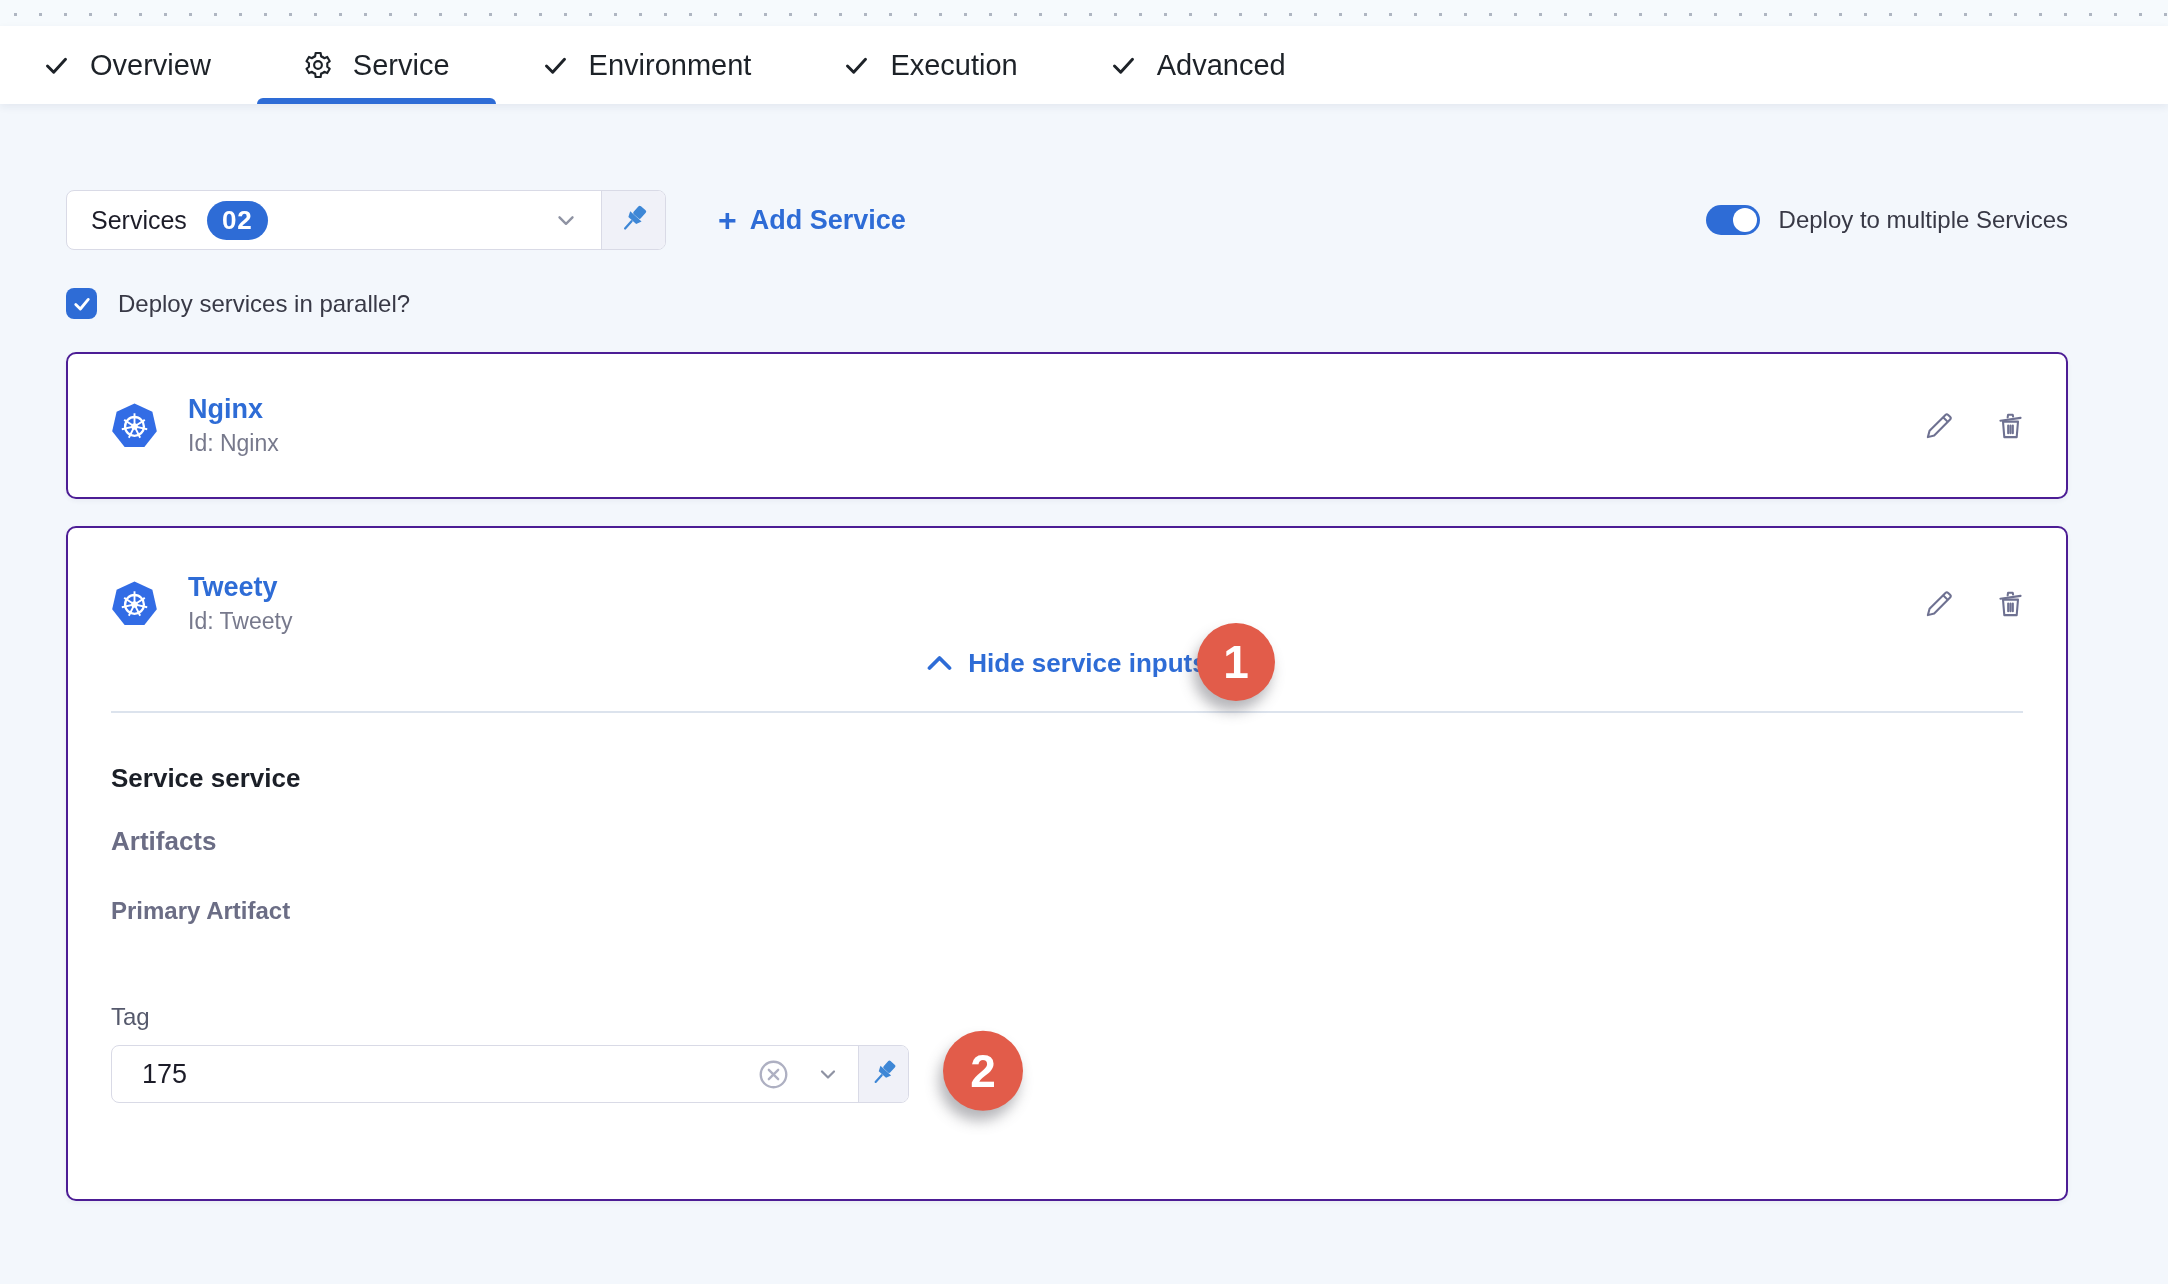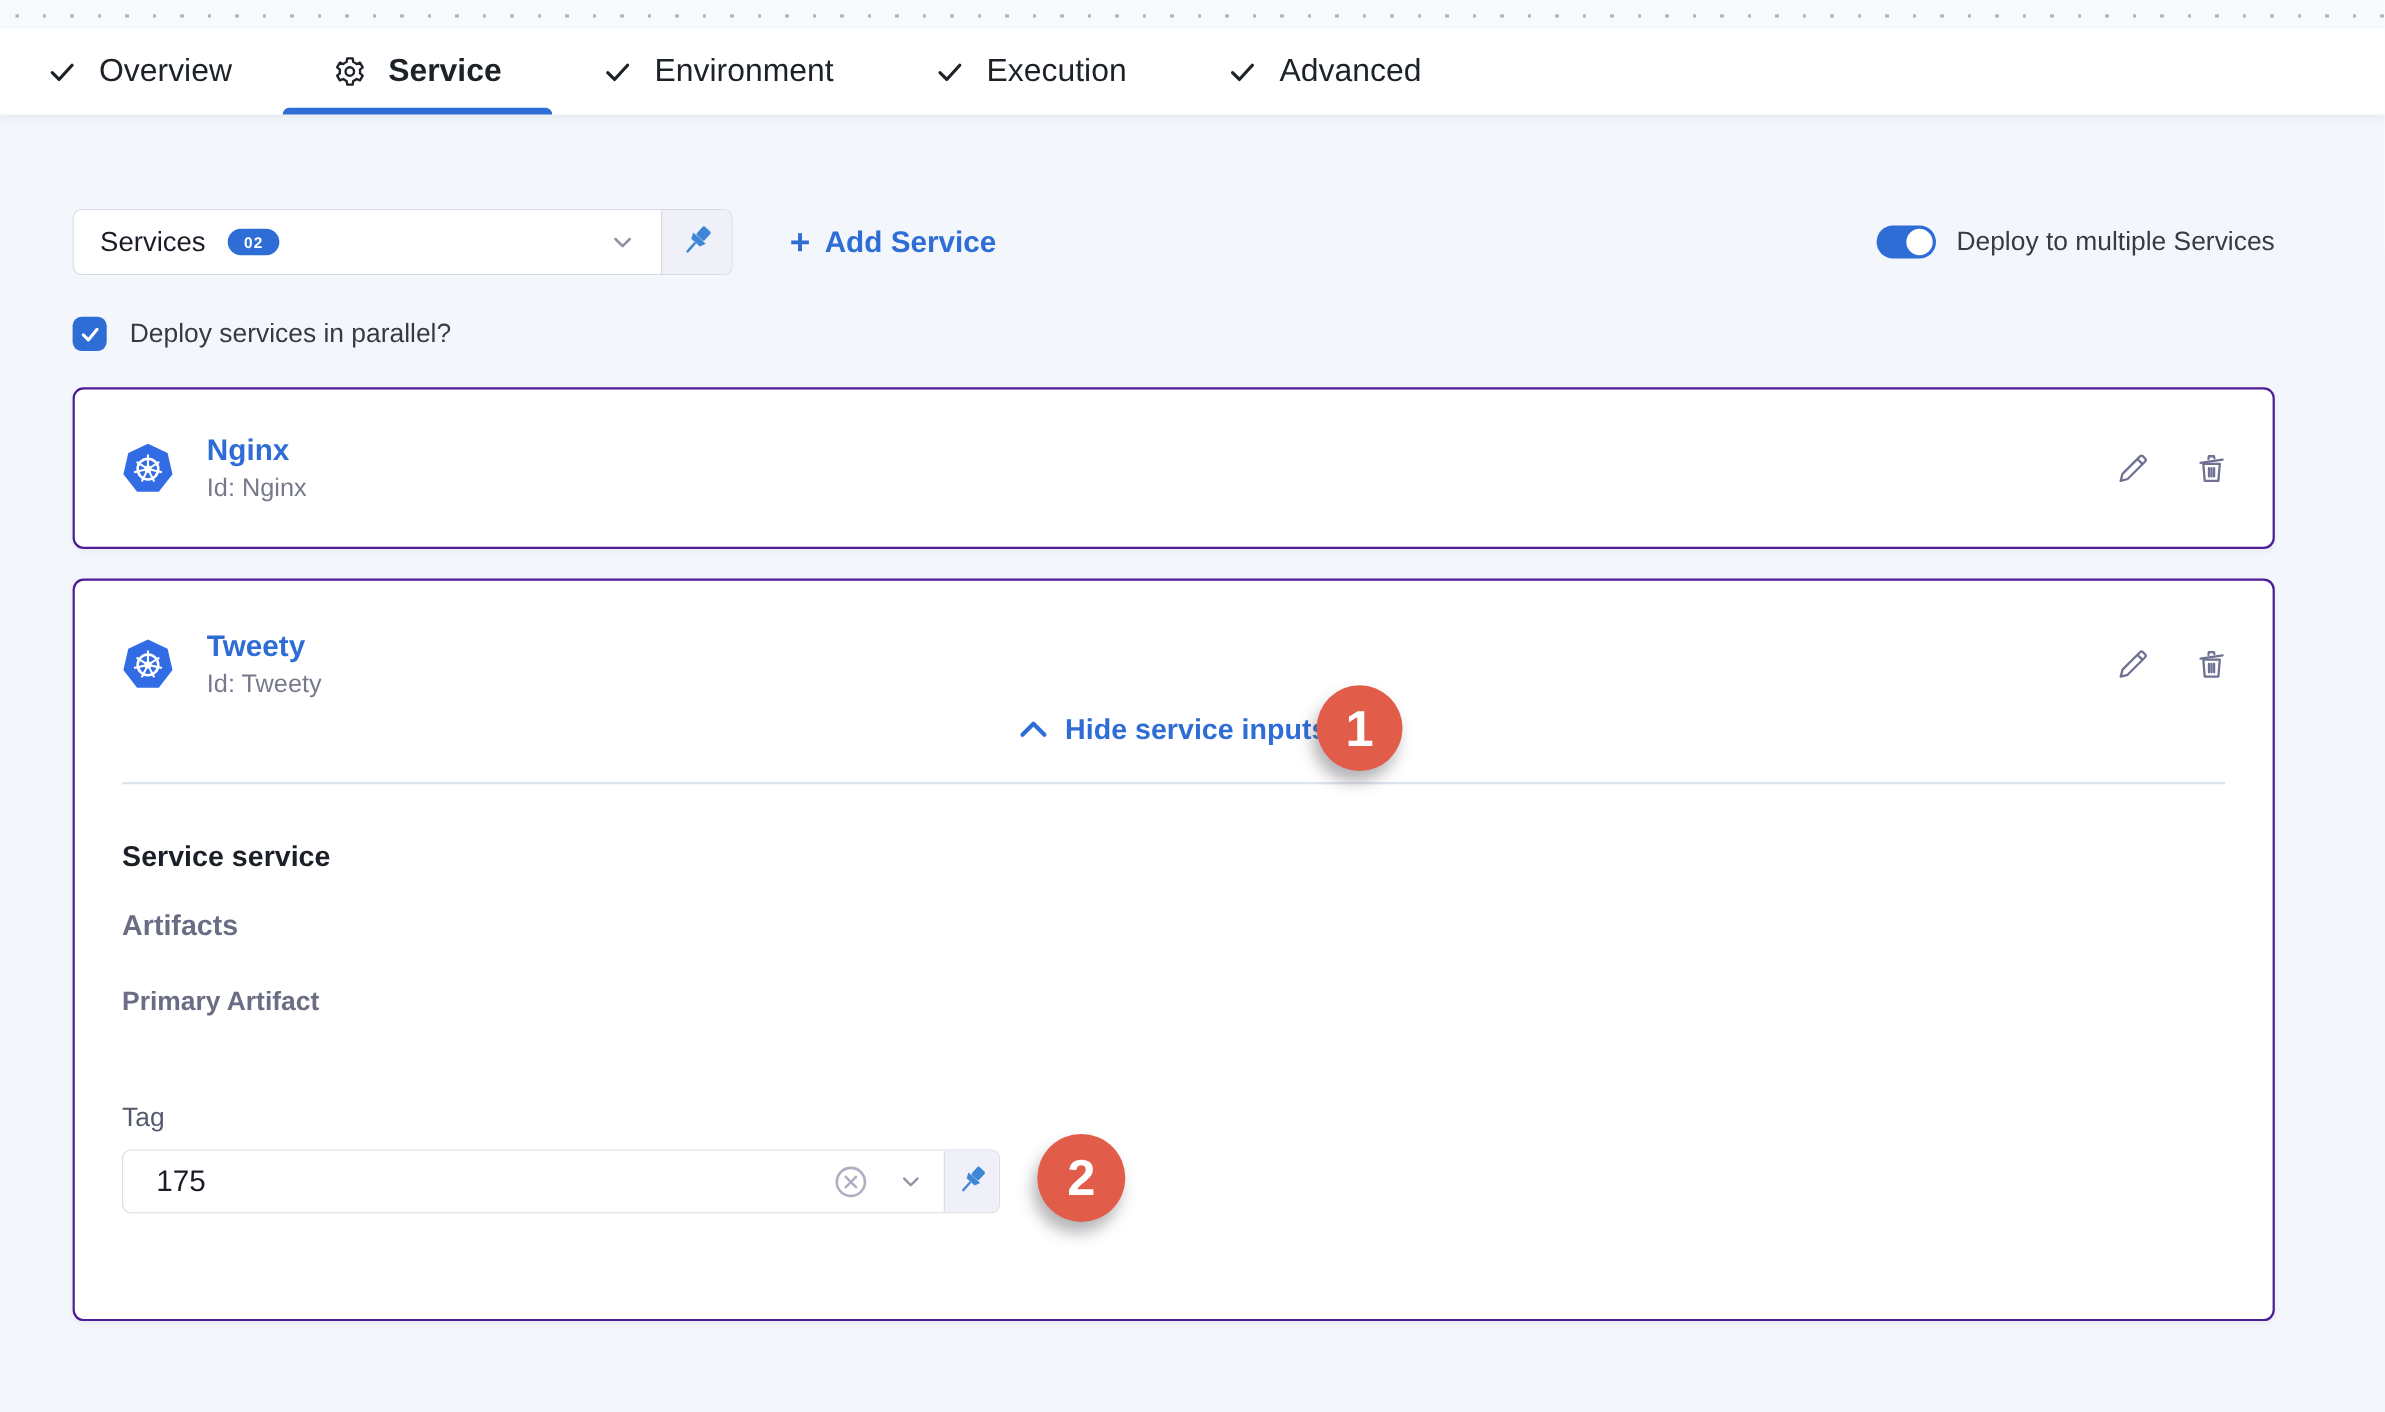--- a/index.html
+++ b/index.html
@@ -12,36 +12,36 @@
     background-size:100% 3px; background-repeat:no-repeat; background-position:14px 13px; }
 
   
   .tabbar { height:78px; background:#fff; display:flex; align-items:stretch;
     padding-left:43px; position:relative; z-index:2;
     box-shadow:0 3px 8px rgba(25,40,80,.07); }
   .tab { display:flex; align-items:center; gap:20px; padding:0 46px;
     font-size:29px; color:#1D2228; position:relative; cursor:pointer; }
   .tab:first-child { padding-left:0; }
   .tab .ticon { display:flex; align-items:center; }
-  .tab.active { font-weight:700; }
+  .tab.active { font-weight:400; }
   .tab.active::after { content:""; position:absolute; left:0; right:0; bottom:0;
     height:6px; background:#2E6CD6; border-radius:6px 6px 0 0; }
 
   
   .content { height:1180px; background:#F3F7FC; padding:70px 100px 0 66px; }
 
   .section-label { display:flex; align-items:center; gap:14px; }
   .section-label span { font-size:25px; font-weight:700; color:#22262e; }
 
   .field-row { display:flex; align-items:center; margin-top:16px; height:60px; }
   .select-group { display:flex; width:600px; height:60px; background:#fff;
     border:1px solid #D9DAE6; border-radius:8px; overflow:hidden; cursor:pointer; }
   .select-main { flex:1; display:flex; align-items:center; padding:0 22px 0 24px; }
   .select-main .val { font-size:25px; color:#1c1c28; }
-  .count-badge { margin-left:20px; background:#2E6CD6; color:#fff; font-size:14px;
+  .count-badge { margin-left:20px; background:#2E6CD6; color:#fff; font-size:26px;
     font-weight:700; padding:4px 15px; border-radius:999px; letter-spacing:1px; }
   .spacer { margin-left:auto; }
   .pin-btn { width:64px; background:#F0F1F8; border-left:1px solid #D9DAE6;
     display:flex; align-items:center; justify-content:center; cursor:pointer; }
 
   .add-service { display:flex; align-items:center; gap:13px; margin-left:52px;
     color:#2E6CD6; font-weight:700; font-size:27px; cursor:pointer; }
   .add-service .plus { font-size:32px; font-weight:600; line-height:1; }
 
   .toggle-wrap { margin-left:auto; display:flex; align-items:center; gap:19px;

